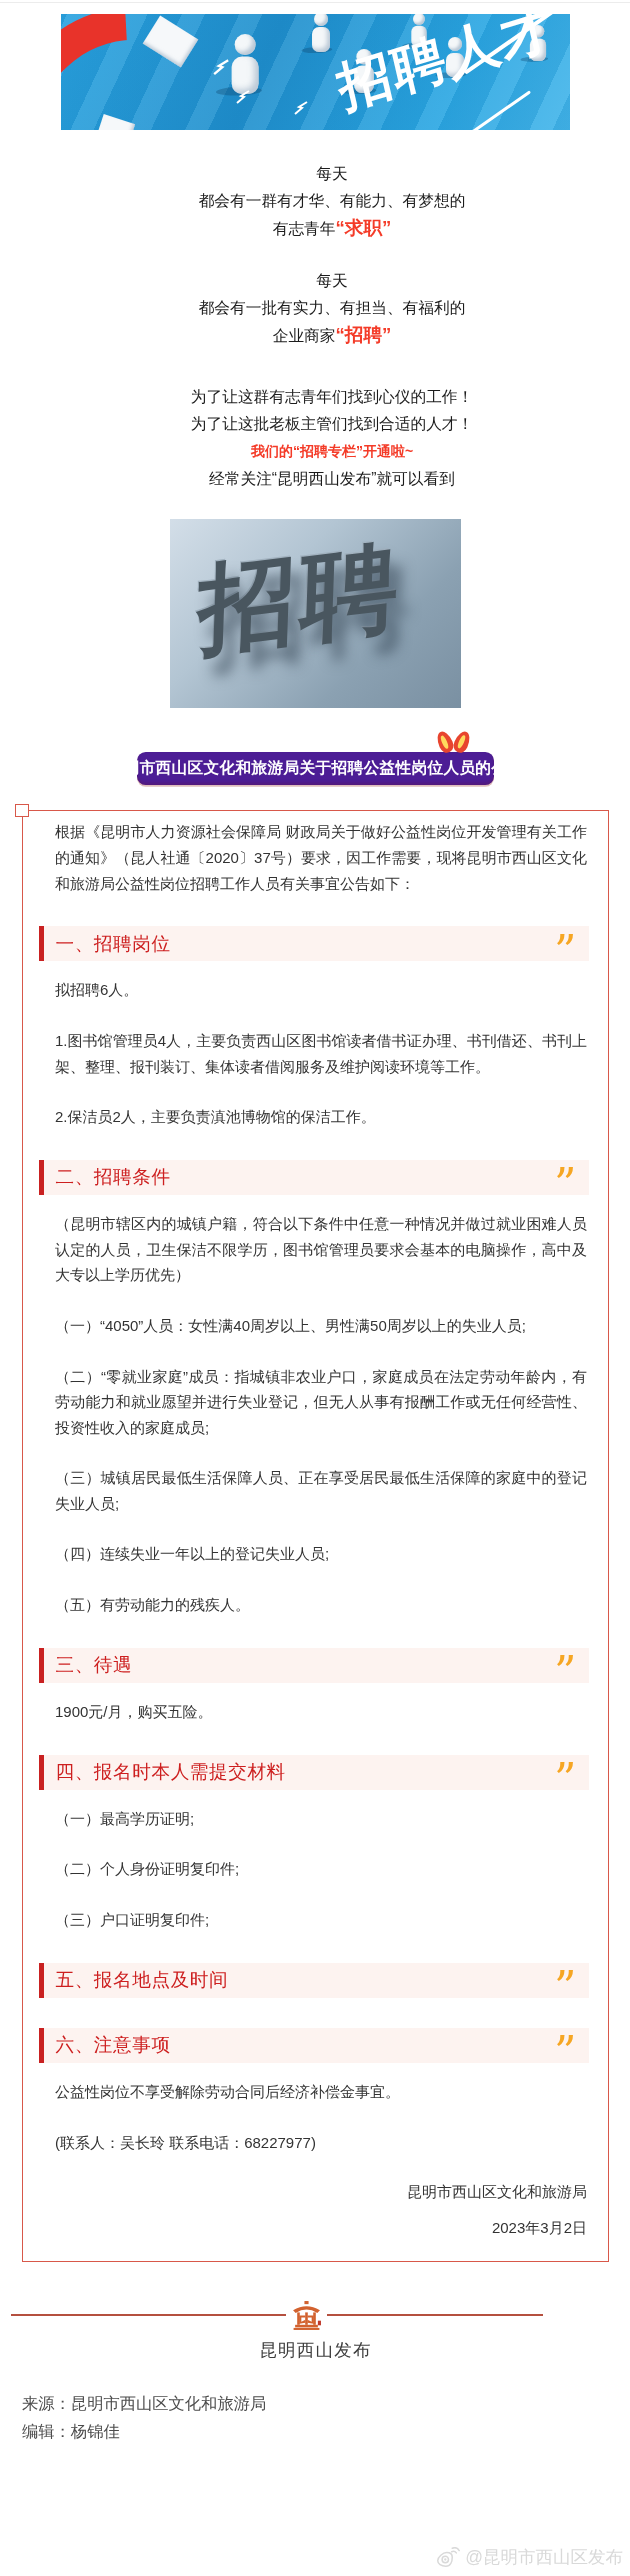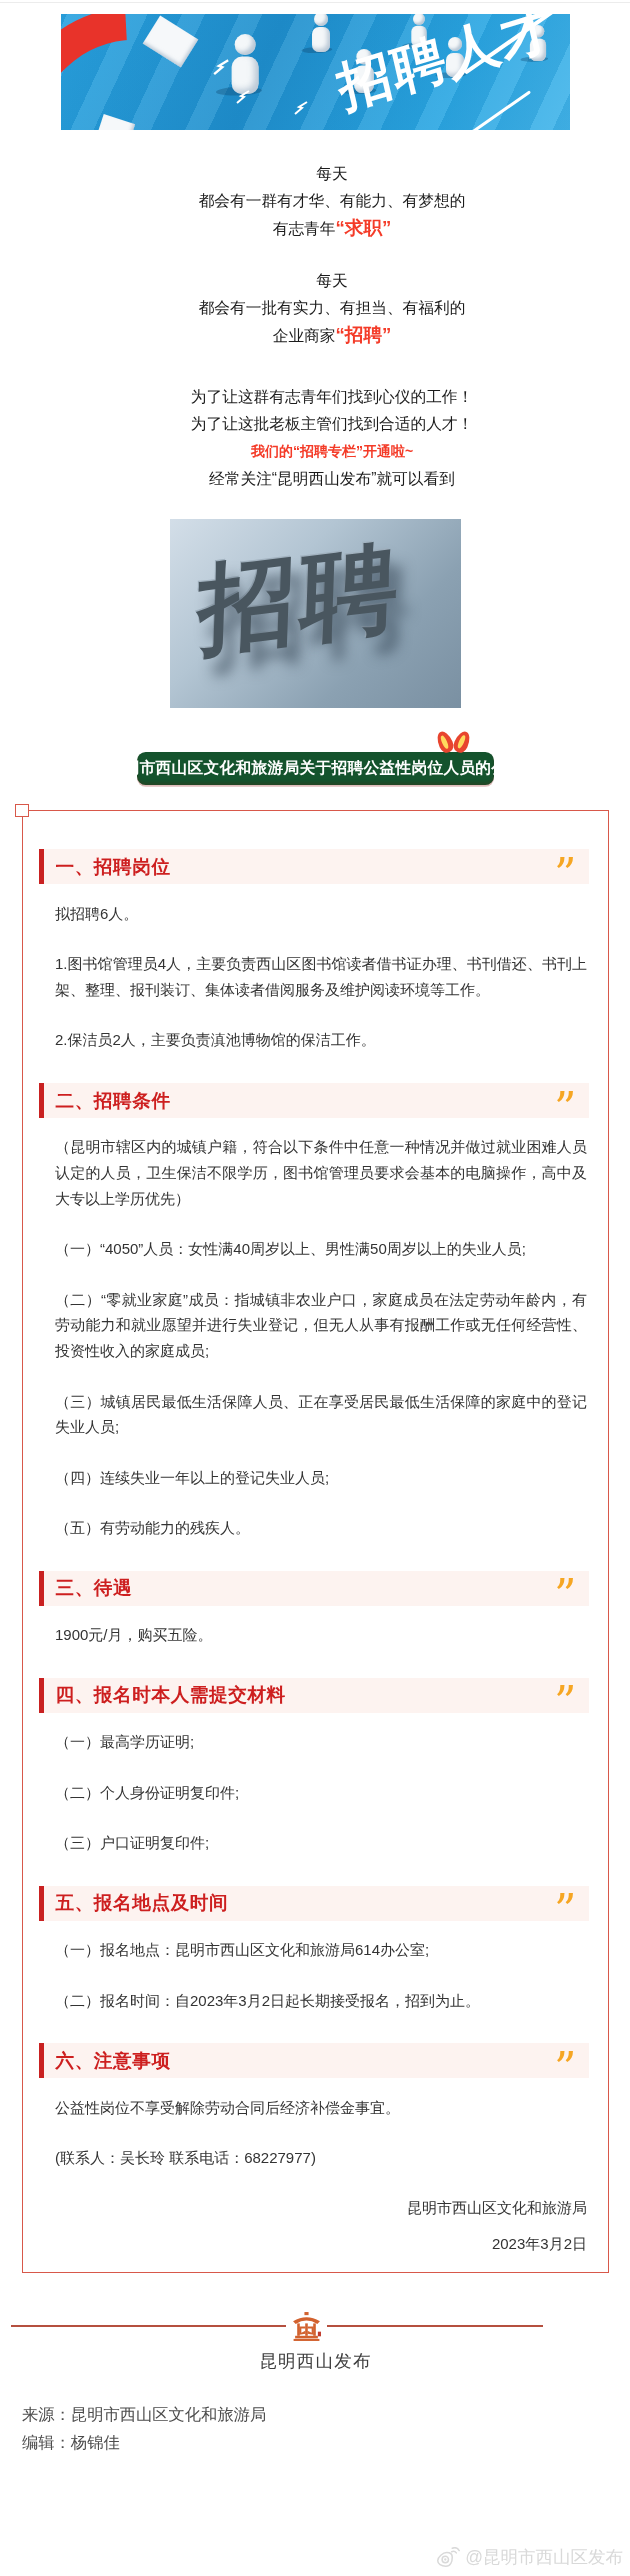--- a/index.html
+++ b/index.html
@@ -66,21 +66,21 @@
 
   
   .ears{position:relative;height:22px;margin-top:23px;}
   .ear{position:absolute;top:0;width:14px;height:22px;background:#e8452f;
     border-radius:50% 50% 46% 46% / 62% 62% 38% 38%;}
   .ear.l{left:438px;transform:rotate(-24deg);}
   .ear.r{left:455px;transform:rotate(24deg);}
   .ear::after{content:"";position:absolute;left:4.1px;top:3.5px;width:5.2px;height:14px;
     background:#ffd95e;border-radius:50%/60%;}
   .announce{
-    width:357px;height:33px;margin:-1.2px auto 0;border-radius:8.7px;background:#14532d;
+    width:357px;height:33px;margin:-1.2px auto 0;border-radius:8.7px;background:#4c1d95;
     display:flex;align-items:center;justify-content:center;
     box-shadow:0 1.7px 0 rgba(140,18,10,.28), inset 0 -2.3px 3.5px rgba(120,10,5,.18);
   }
   .announce span{color:#ffffff;font-size:15.7px;font-weight:bold;letter-spacing:0.3px;white-space:nowrap;}
 
   
   .notice-box{
     width:587px;min-height:1452px;margin:25.6px auto 0;box-sizing:border-box;
     border:1.2px solid #d8584a;position:relative;
     padding:8.1px 21px 17.5px 32px;
@@ -88,21 +88,21 @@
   .corner-handle{position:absolute;left:-7.6px;top:-7.6px;width:11.6px;height:11.6px;
     background:#ffffff;border:1.2px solid #d8584a;}
   .body-text{font-size:15px;line-height:25.6px;color:#333333;margin:25px 0;text-align:justify;}
   .intro-para{margin-top:0;}
   .section{margin-top:30px;}
   .sec-header{
     display:flex;align-items:center;height:35px;background:#fdf3f0;
     margin:0 -2.3px 0 -16.3px;padding-right:12.8px;
   }
   .sec-bar{width:5.2px;align-self:stretch;background:#c92121;}
-  .sec-title{flex:1;margin:0 0 0 11.6px;font-size:18.6px;font-weight:bold;color:#cd1f1f;letter-spacing:0.6px;}
+  .sec-title{flex:1;margin:0 0 0 11.6px;font-size:18.6px;font-weight:normal;color:#cd1f1f;letter-spacing:0.6px;}
   .sec-quote{
     font-family:"DejaVu Serif","Liberation Serif",serif;
     font-size:44px;color:#f6a623;line-height:0;transform:translateY(8.1px);
   }
   .sec-body p:first-child{margin-top:16.3px;}
   .sig{font-size:15px;color:#333333;text-align:right;margin:23px 0 0;line-height:23px;}
   .sig.date{margin-top:13px;}
 
   
   .footer-divider{display:flex;align-items:center;margin:38px 10.5px 0 10.5px;height:30px;}
@@ -201,20 +201,21 @@
 <div class="ears">
   <span class="ear l"></span>
   <span class="ear r"></span>
 </div>
 <div class="announce">
   <span>昆明市西山区文化和旅游局关于招聘公益性岗位人员的公告</span>
 </div>
 
 <div class="notice-box">
   <div class="corner-handle"></div>
+  <p class="body-text intro-para">根据《昆明市人力资源社会保障局 财政局关于做好公益性岗位开发管理有关工作的通知》（昆人社通〔2020〕37号）要求，因工作需要，现将昆明市西山区文化和旅游局公益性岗位招聘工作人员有关事宜公告如下：</p>
   <div id="sections">
   <section class="section">
     <div class="sec-header">
       <span class="sec-bar"></span>
       <h2 class="sec-title">一、招聘岗位</h2>
       <span class="sec-quote">”</span>
     </div>
     <div class="sec-body">
           <p class="body-text">拟招聘6人。</p>
           <p class="body-text">1.图书馆管理员4人，主要负责西山区图书馆读者借书证办理、书刊借还、书刊上架、整理、报刊装订、集体读者借阅服务及维护阅读环境等工作。</p>
@@ -261,24 +262,20 @@
           <p class="body-text">（三）户口证明复印件;</p>
         </div>
   </section>
 
   <section class="section">
     <div class="sec-header">
       <span class="sec-bar"></span>
       <h2 class="sec-title">五、报名地点及时间</h2>
       <span class="sec-quote">”</span>
     </div>
-    <div class="sec-body">
-          <p class="body-text">（一）报名地点：昆明市西山区文化和旅游局614办公室;</p>
-          <p class="body-text">（二）报名时间：自2023年3月2日起长期接受报名，招到为止。</p>
-        </div>
   </section>
 
   <section class="section">
     <div class="sec-header">
       <span class="sec-bar"></span>
       <h2 class="sec-title">六、注意事项</h2>
       <span class="sec-quote">”</span>
     </div>
     <div class="sec-body">
           <p class="body-text">公益性岗位不享受解除劳动合同后经济补偿金事宜。</p>

